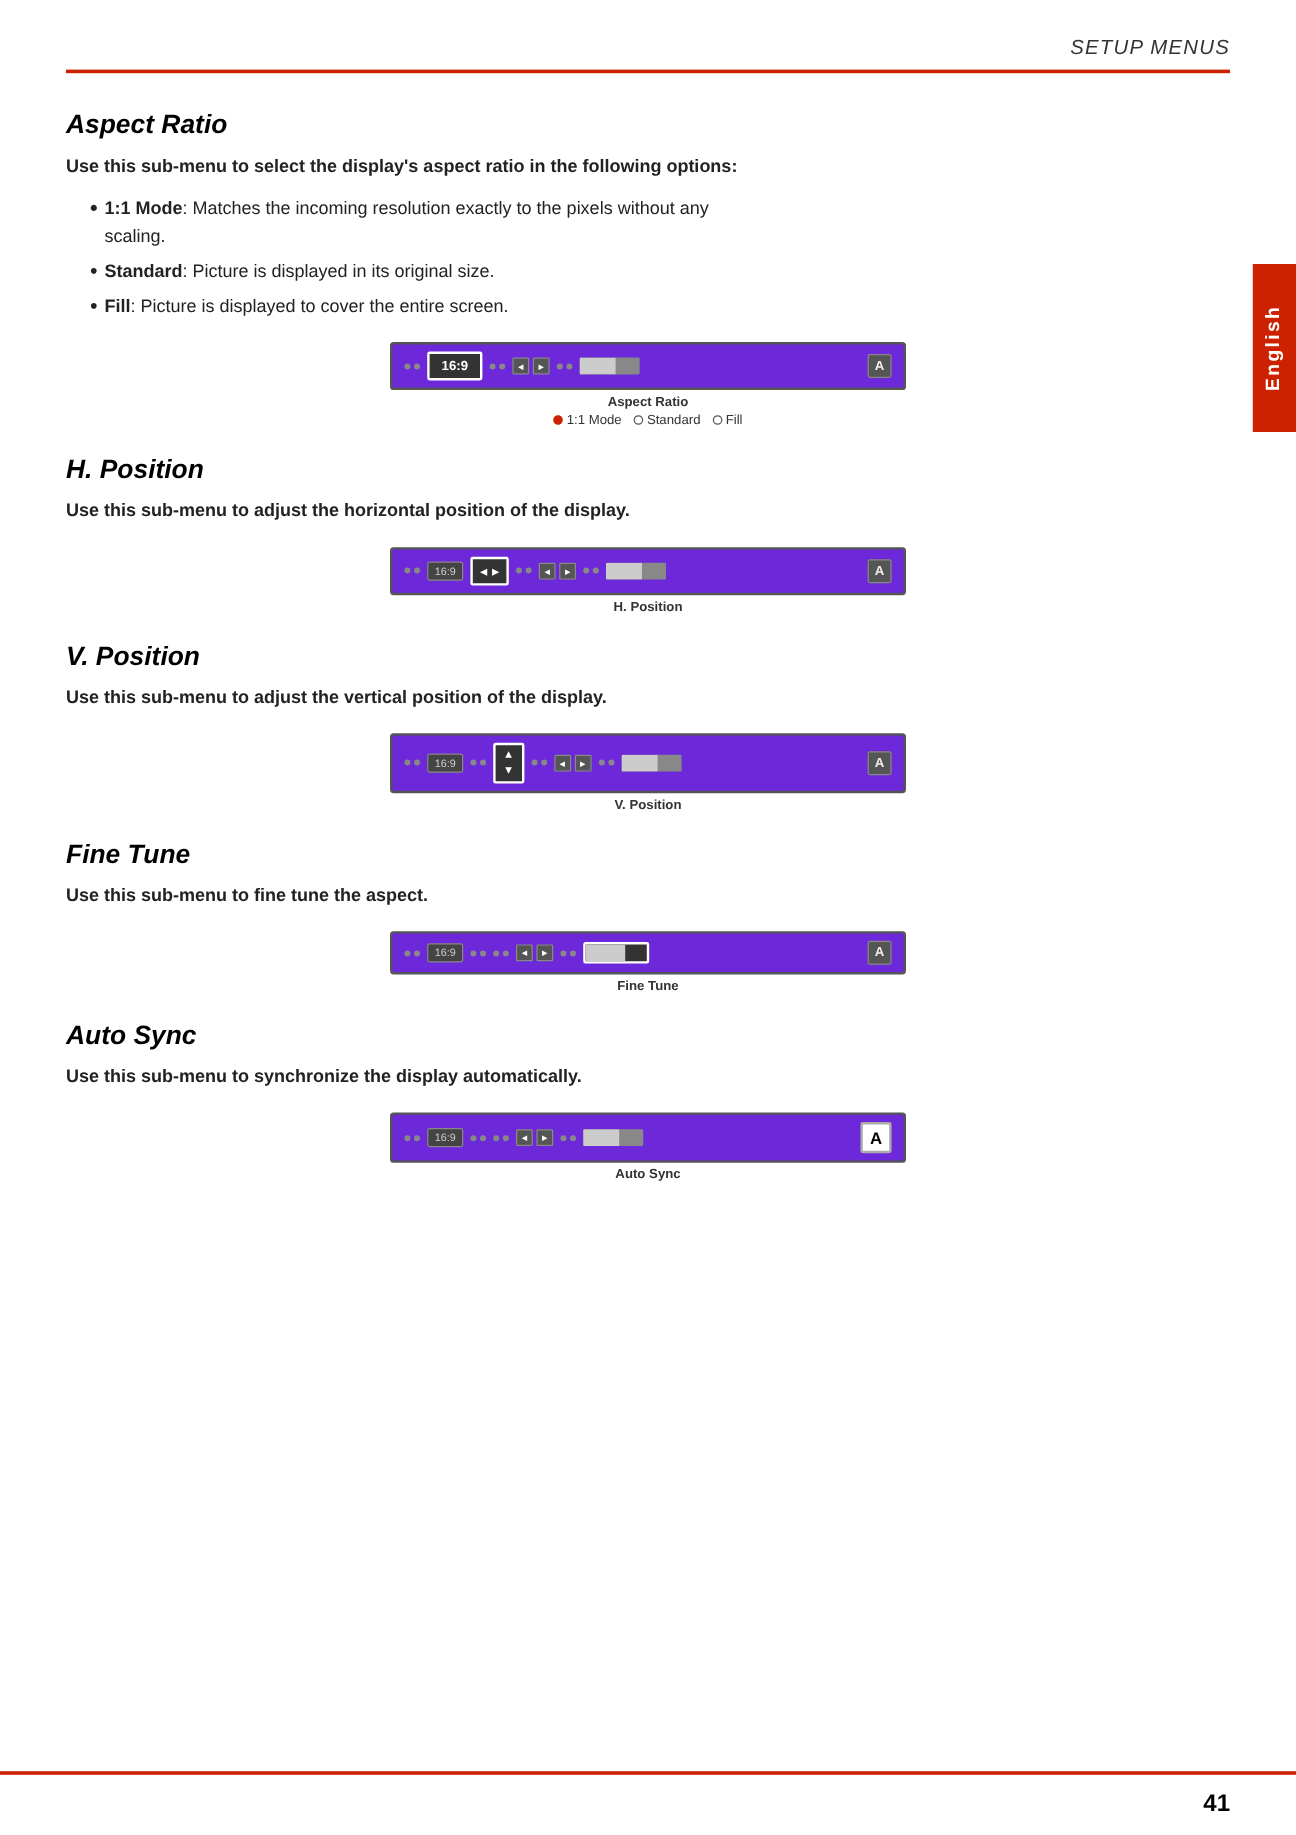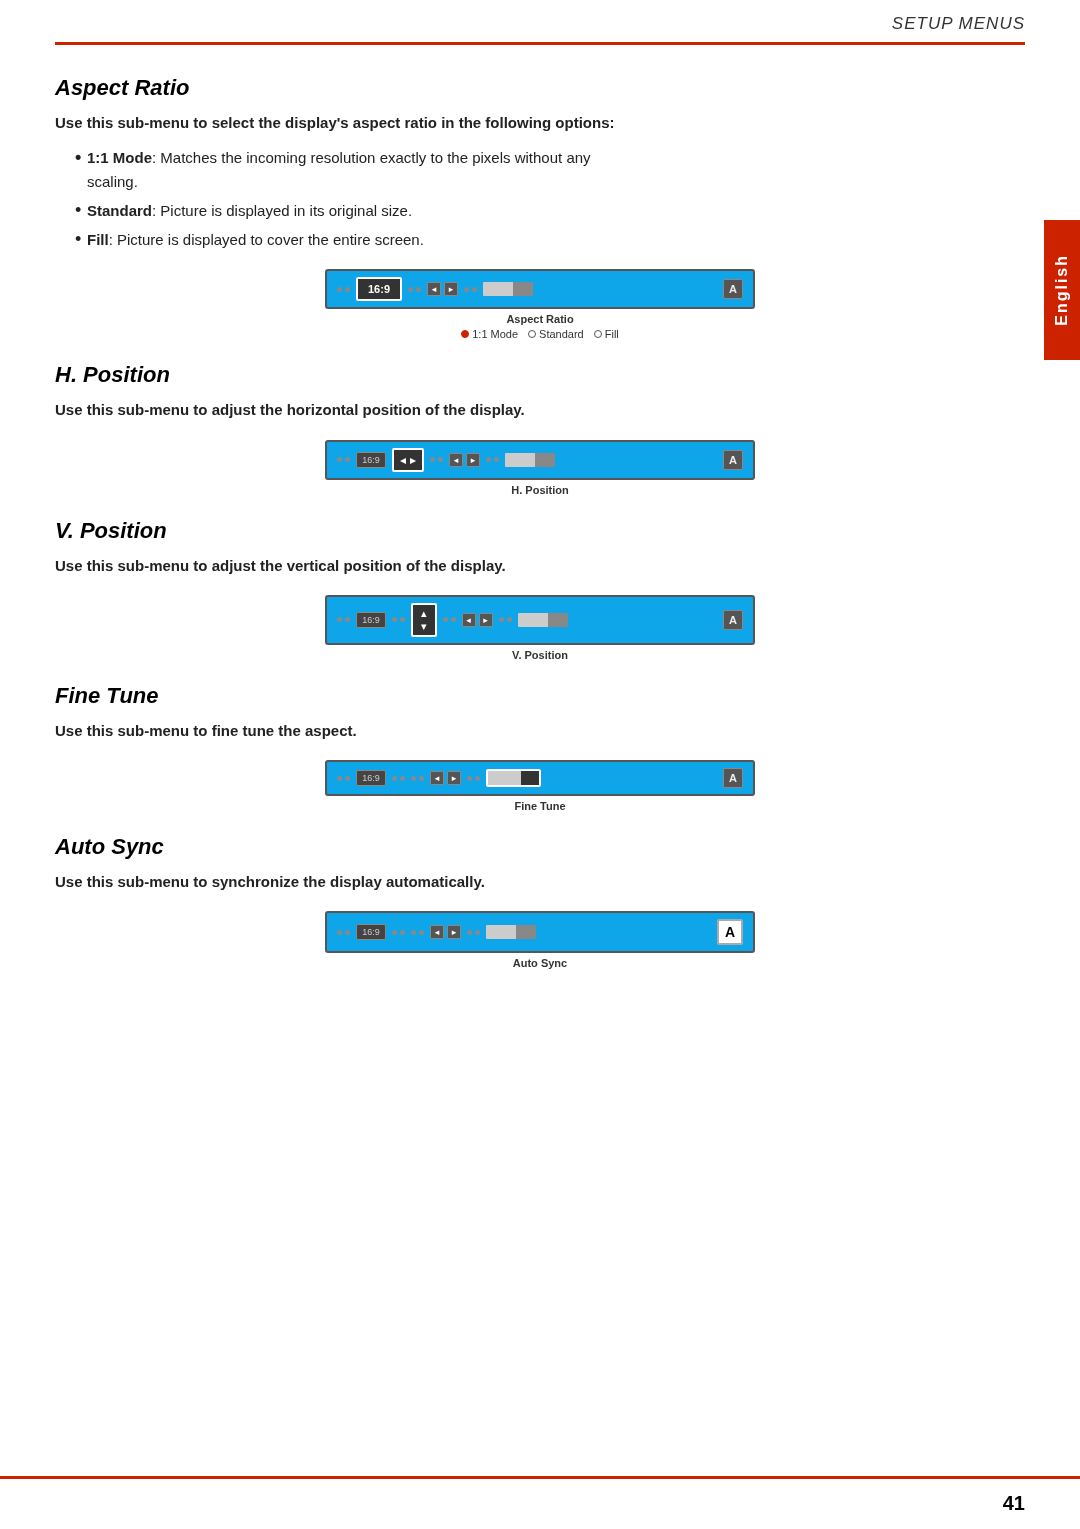--- a/index.html
+++ b/index.html
@@ -41,21 +41,21 @@
       font-size: 16px;
       font-weight: bold;
       writing-mode: vertical-rl;
       text-orientation: mixed;
       transform: rotate(180deg);
       letter-spacing: 2px;
     }
 
     
     .header-area {
-      padding: 14px 55px 0 55px;
+      padding: 30px 55px 0 55px;
       text-align: right;
     }
 
     .header-title {
       font-style: italic;
       font-size: 17px;
       color: #333;
       margin-bottom: 8px;
       letter-spacing: 1px;
     }
@@ -134,21 +134,21 @@
 
     
     .menu-diagram-wrap {
       display: flex;
       flex-direction: column;
       align-items: center;
       margin: 18px 0 22px 0;
     }
 
     .menu-diagram {
-      background: #0ea5e9;
+      background: #6d28d9;
       border: 2px solid #555;
       border-radius: 3px;
       display: flex;
       align-items: center;
       padding: 6px 10px;
       gap: 6px;
       width: 430px;
       position: relative;
     }
 

